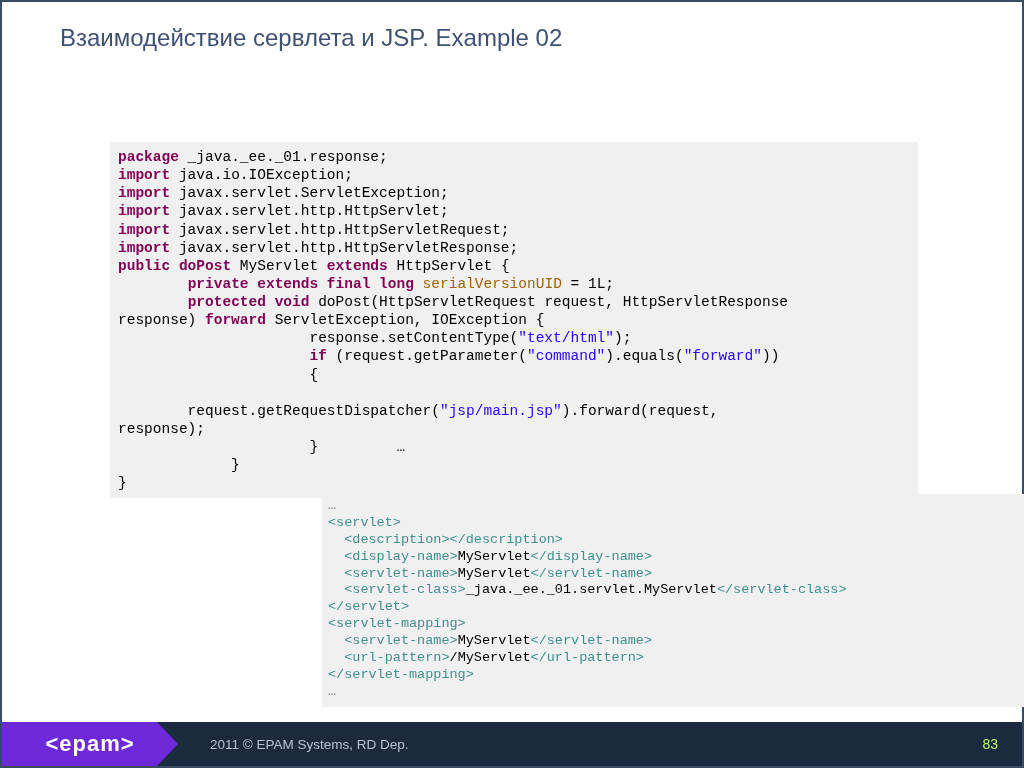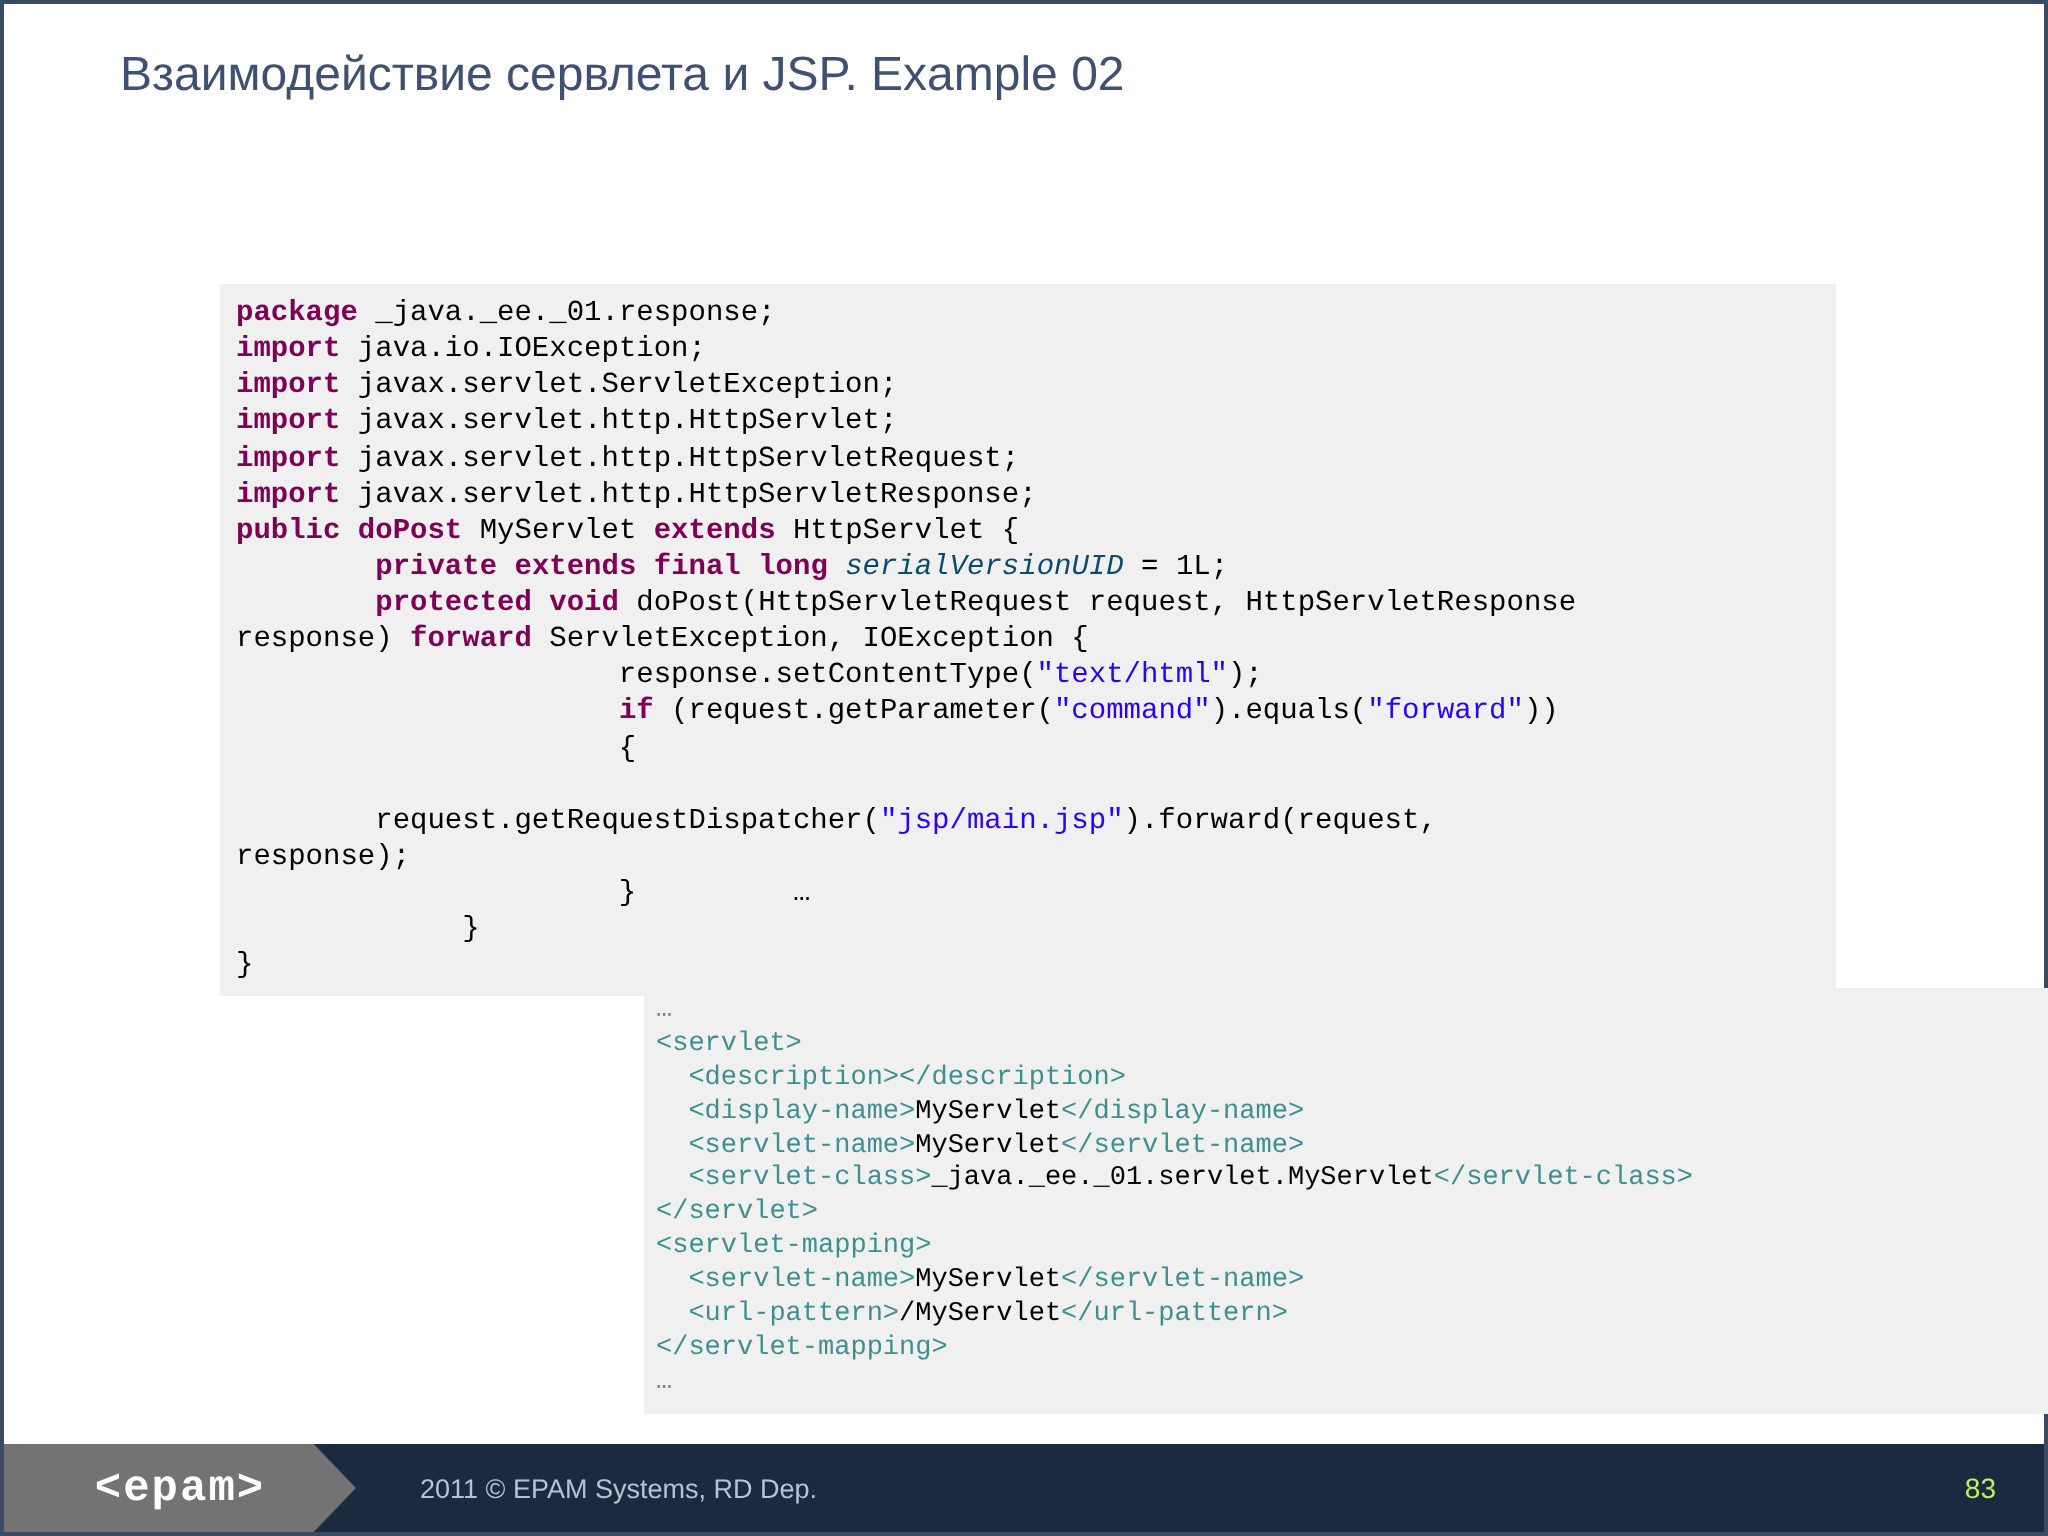--- a/index.html
+++ b/index.html
@@ -50,49 +50,49 @@
     padding: 4px 6px 6px 6px;
     font-family: "Courier New", monospace;
     font-size: 13.5px;
     line-height: 1.25;
     color: #000;
     white-space: pre;
     box-sizing: border-box;
   }
   .kw   { color: #7f0055; font-weight: bold; }
   .str  { color: #2a00ff; }
-  .ital { font-style: italic; color: #0c4a6e; }
+  .ital { color: #a16207; }
   .tag  { color: #3f8f8f; }
   .txt  { color: #000; }
   .gray { color: #808080; }
 
   .footer {
     position: absolute;
     left: 0;
     right: 0;
     bottom: 0;
     height: 44px;
     background: #1b2a3f;
     display: flex;
     align-items: center;
     color: #cfd6e2;
     font-size: 14px;
   }
   .footer .logo {
     height: 44px;
     width: 176px;
-    background: #737373;
+    background: #6d28d9;
     display: flex;
     align-items: center;
     justify-content: center;
     color: #ffffff;
     font-weight: bold;
     font-size: 22px;
     letter-spacing: 1px;
-    font-family: Liberation Mono, monospace;
+    font-family: Liberation Sans, sans-serif;
     clip-path: polygon(0 0, 88% 0, 100% 50%, 88% 100%, 0 100%);
   }
   .footer .copyright {
     margin-left: 32px;
     color: #b8c2d4;
     font-size: 13.5px;
   }
   .footer .page {
     margin-left: auto;
     margin-right: 24px;

